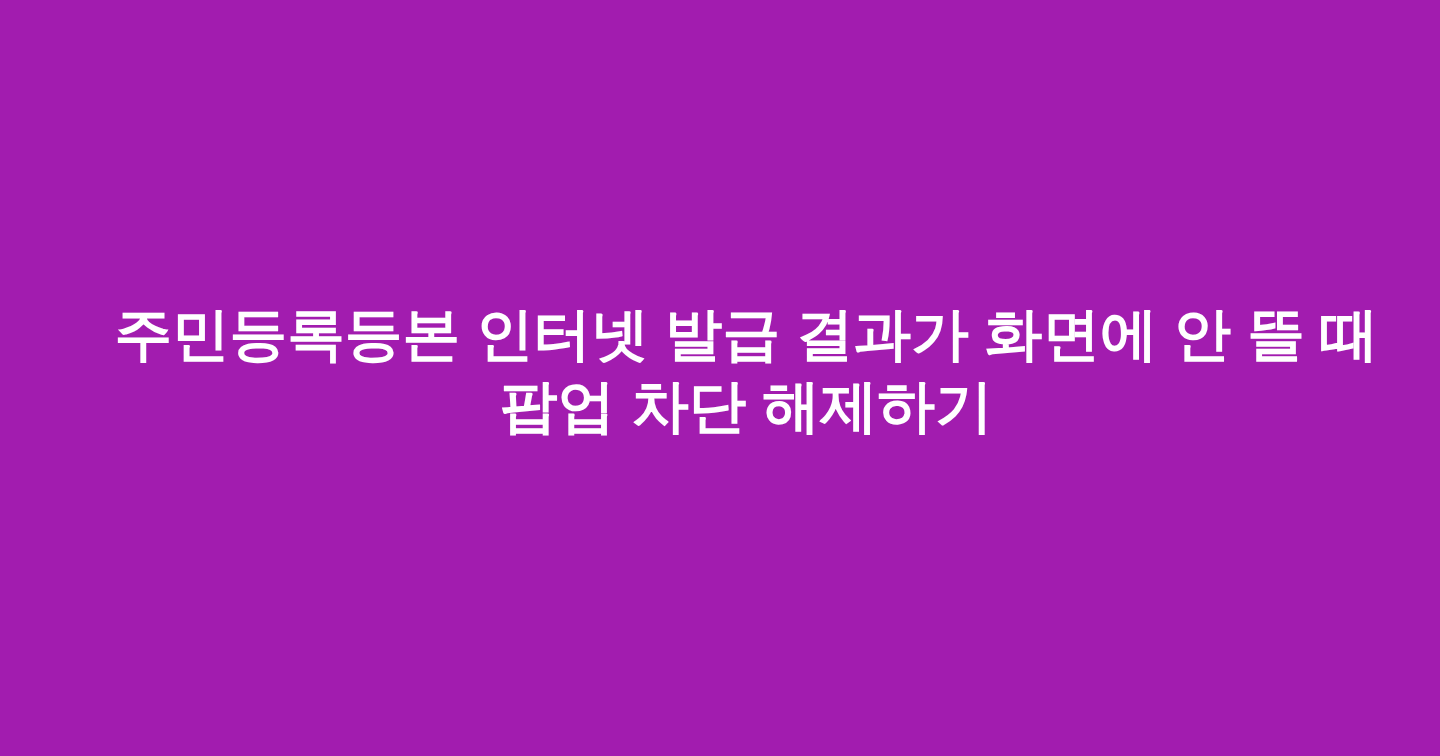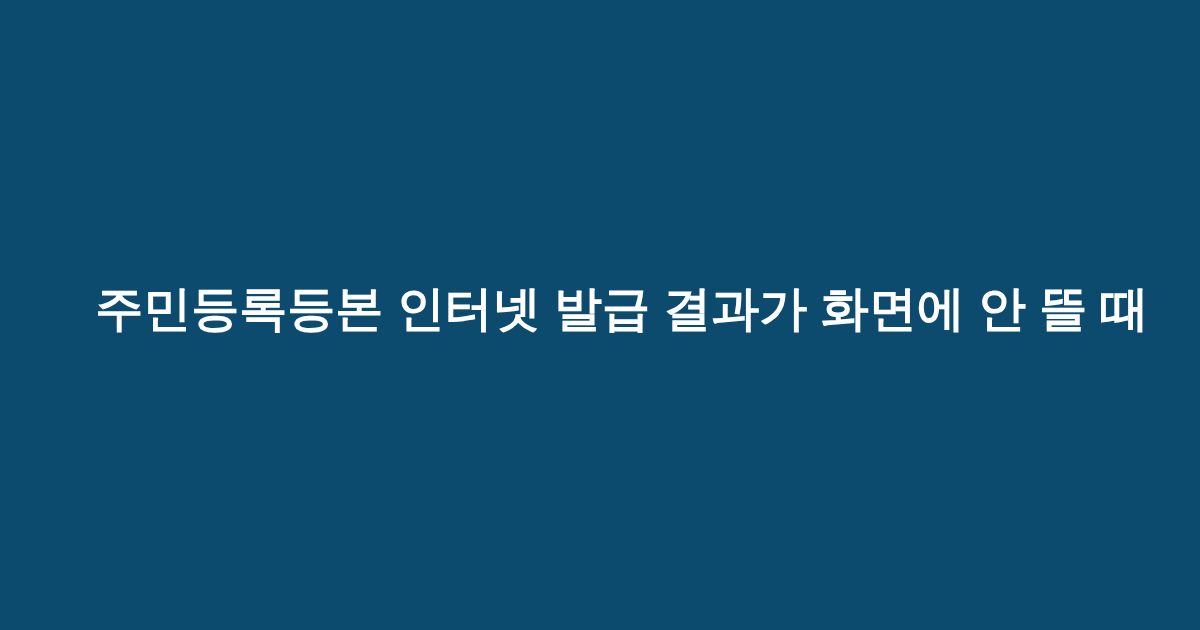--- a/index.html
+++ b/index.html
@@ -42,22 +42,23 @@
     font-weight: 700;
     line-height: 60px;
     letter-spacing: 0px;
     white-space: nowrap;
     text-rendering: geometricPrecision;
   }
 </style>
 </head>
 <body>
 
-<div id="thumbnail-card" style="background-color: #0c4a6e; padding-left: 44px;">
+<div id="thumbnail-card" style="background-color: #a21caf; padding-left: 44px;">
 
   <div id="title-block">
 
     <span class="title-line" style="color: rgb(255, 255, 255);">주민등록등본 인터넷 발급 결과가 화면에 안 뜰 때</span>
 
+    <span class="title-line" style="color: rgb(255, 255, 255);">팝업 차단 해제하기</span>
 
   </div>
 
 </div>
 
 </body></html>

